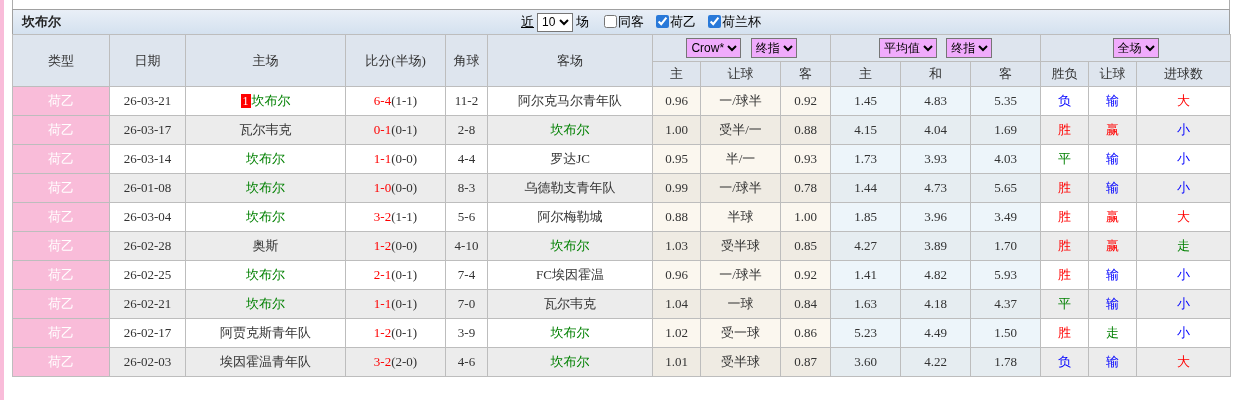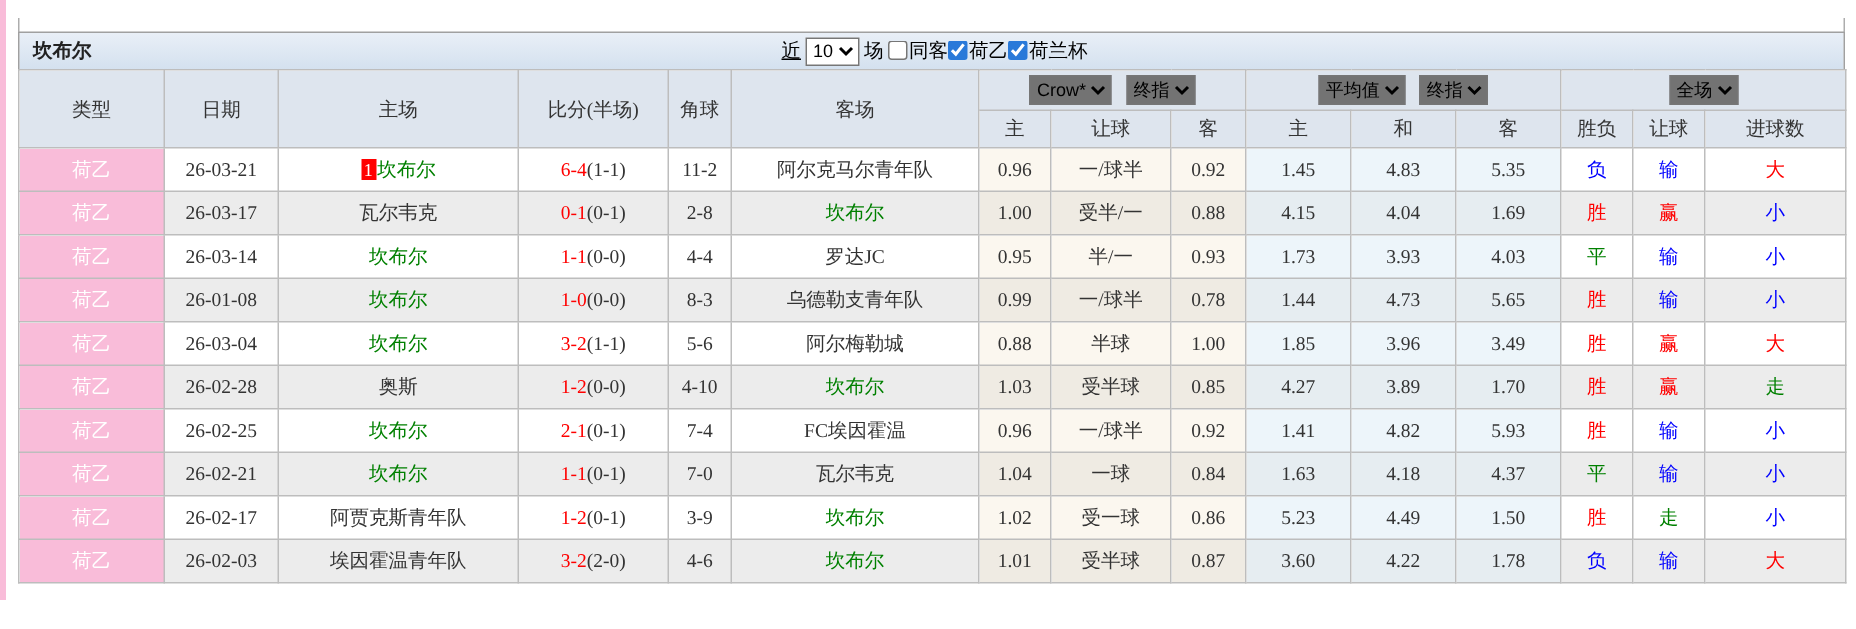--- a/index.html
+++ b/index.html
@@ -3,41 +3,41 @@
 <meta charset="utf-8">
 <style>
   * { box-sizing: border-box; }
   html,body { margin:0; padding:0; }
   body {
     width:1237px; height:419px; background:#fff; position:relative;
     font-family:"Liberation Sans", sans-serif; font-size:12px; color:#333;
     overflow:hidden;
   }
   .left-strip { position:absolute; left:0; top:0; width:4px; height:400px; background:#f9bcd9; }
-  .panel { position:absolute; left:12px; top:12px; width:1218px; }
+  .panel { position:absolute; left:12px; top:0; width:1218px; }
   .top-spacer { height:9px; background:#fff; border-left:1px solid #adadad; border-right:1px solid #adadad; }
   .title-bar {
     position:relative; height:25px; border:1px solid #a0a0a0; border-bottom:none;
     background:linear-gradient(#e9eff7,#d4e1ef); display:flex; align-items:center;
   }
   .title { font-weight:bold; font-size:13px; color:#222; margin-left:9px; }
   .controls { position:absolute; left:508px; top:0; height:100%; display:flex; align-items:center; gap:3px; font-size:13px; color:#000; white-space:nowrap; }
   .near { text-decoration:underline; }
   .controls select { font-size:12px; height:19px; border:1px solid #767676; background:#fff; }
-  .cb { display:inline-flex; align-items:center; margin-left:0; }
+  .cb { display:inline-flex; align-items:center; margin-left:12px; }
   .cb input { margin:0 1px 0 0; width:13px; height:13px; accent-color:#2979d9; }
   table { border-collapse:collapse; table-layout:fixed; width:1218px; font-family:"Liberation Serif", serif; }
   th, td {
     border:1px solid #bdbdbd; text-align:center; padding:0 1px; overflow:hidden; white-space:nowrap;
     font-size:13px; font-weight:normal;
   }
   thead th { background:#dee5ee; color:#333; }
   thead tr.sel-row th { height:27px; }
   thead tr.sub-row th { height:25px; }
-  thead select { font-size:12px; height:20px; border:1px solid #767676; background:#737373; margin:0 3px; }
+  thead select { font-size:12px; height:20px; border:1px solid #767676; background:#f0abfc; margin:0 3px; }
   tbody td { height:29px; }
   tbody tr:nth-child(odd) td { background:#ffffff; }
   tbody tr:nth-child(even) td { background:#ececec; }
   tbody tr:nth-child(odd) td.col-odds { background:#fbf7ef; }
   tbody tr:nth-child(even) td.col-odds { background:#efebe3; }
   tbody tr:nth-child(odd) td.col-avg { background:#edf5fa; }
   tbody tr:nth-child(even) td.col-avg { background:#e6edf1; }
   tbody td.col-type { background:#f9bcd9 !important; color:#fff; }
   .ft { color:#ff0000; }
   .ht { color:#333; }

